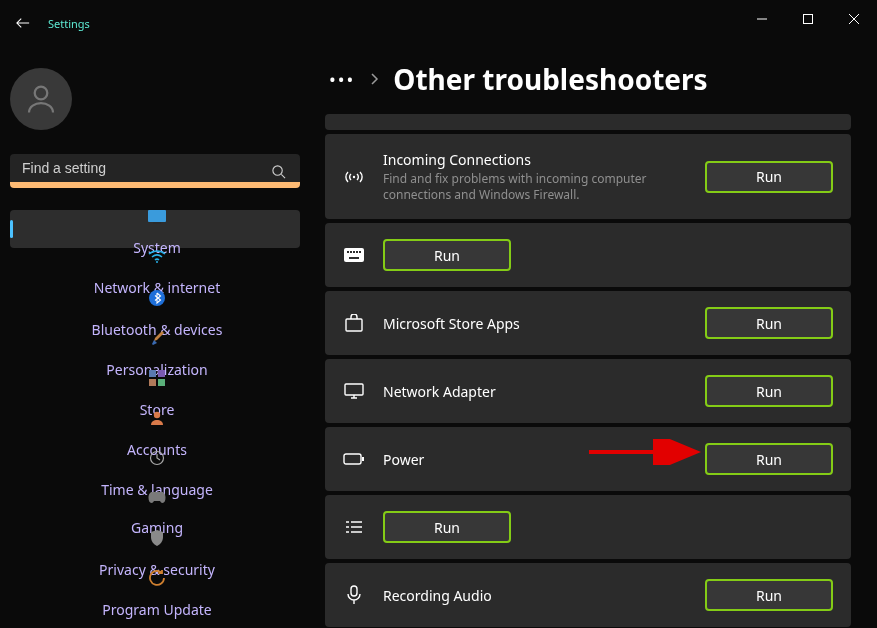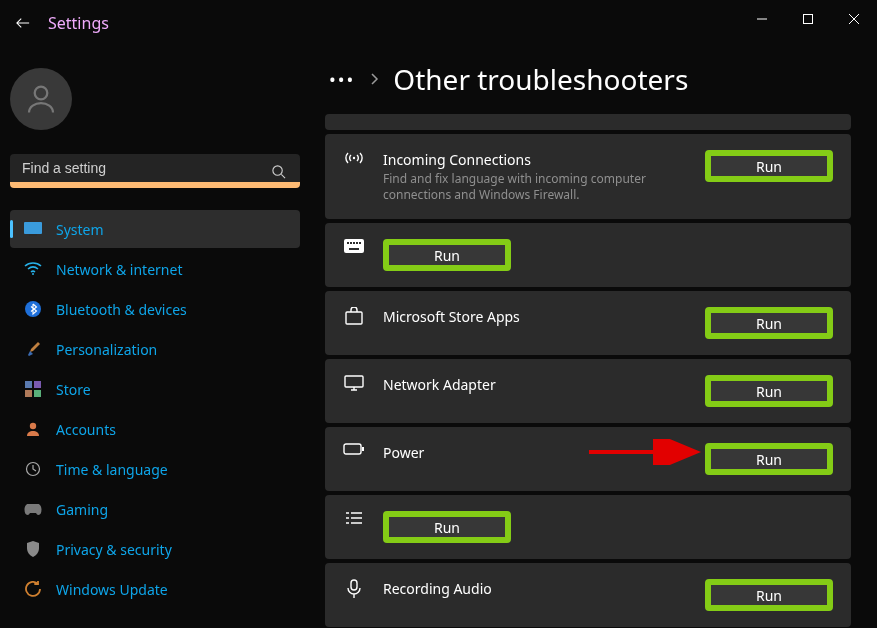--- a/index.html
+++ b/index.html
@@ -10,21 +10,21 @@
     color: #ffffff;
     user-select: none;
   }
   .titlebar {
     height: 46px; display: flex; align-items: center;
   }
   .back-btn {
     width: 46px; height: 46px; display:flex; align-items:center; justify-content:center;
     color:#fff;
   }
-  .title { font-size: 16px; color:#f0abfc; margin-left:2px;}
+  .title { font-size: 11px; color:#5eead4; margin-left:2px;}
   .win-controls { margin-left:auto; display:flex; }
   .win-btn { width:46px; height:32px; display:flex; align-items:center; justify-content:center; color:#fff; margin-top:-8px;}
   .layout { display:flex; height: calc(100% - 46px); }
   .sidebar { width: 310px; padding: 8px 10px 0 10px; display:flex; flex-direction:column; }
   .profile { display:flex; align-items:center; gap:12px; padding: 14px 4px 24px 0; }
   .avatar {
     width:62px; height:62px; border-radius:50%;
     background:#393939; display:flex; align-items:center; justify-content:center;
   }
   .search-wrap {
@@ -33,53 +33,53 @@
   .search-input {
     width:100%; height:34px; background:#242424; border:none;
     border-bottom:6px solid #fdba74; border-radius:4px; color:#cfcfcf;
     padding: 0 38px 0 12px; font-size:14px; outline:none;
   }
   .search-input::placeholder { color:#cfcfcf; }
   .search-icon { position:absolute; right:14px; top:8px; color:#cfcfcf; }
   .nav-item {
     display:flex; align-items:center; gap:14px;
     height:38px; padding:0 10px 0 14px; border-radius:4px;
-    font-size:14px; color:#0ea5e9; position:relative; margin-bottom:2px;
+    font-size:14px; color:#c4b5fd; position:relative; margin-bottom:2px;flex-direction:column;
   }
   .nav-item.active {
     background:#2d2d2d;
   }
   .nav-item.active::before {
     content:""; position:absolute; left:0px; top:10px; width:3px; height:18px;
     background:#4cc2ff; border-radius:2px;
   }
   .nav-ico { width:18px; display:flex; align-items:center; justify-content:center; font-size:15px;}
   .main {
     flex:1; padding: 14px 22px 0 15px; display:flex; flex-direction:column;
   }
   .bc { display:flex; align-items:center; gap:14px; margin-bottom: 16px; padding-left:4px;}
   .bc-dots { color:#fff; font-size:18px; letter-spacing:2px; }
   .bc-chev { color:#9a9a9a; }
-  .page-title { font-size:28px; font-weight:400; }
+  .page-title { font-size:28px; font-weight:700; }
   .scroll { flex:1; overflow-y:auto; padding-right:4px; }
   .scroll::-webkit-scrollbar{width:4px}
   .scroll::-webkit-scrollbar-thumb{background:#3a3a3a;border-radius:2px}
   .card {
     background:#2b2b2b; border-radius:4px;
-    display:flex; align-items:flex-start; padding: 16px 18px;
+    display:flex; align-items:center; padding: 16px 18px;
     margin-bottom: 4px;
   }
   .card.spacer-top{height:16px; padding:0; margin-bottom:4px;}
   .card-ico { width:22px; color:#fff; display:flex; align-items:center; justify-content:center; margin-right:18px;}
   .card-body { flex:1; }
   .card-title { font-size:14px; color:#fff; }
   .card-desc { font-size:12px; color:#8f8f8f; margin-top:2px; max-width:310px; line-height:1.35;}
   .run-btn {
     width:128px; height:32px; background:#373737;
-    border:6px solid #84cc16; border-radius:4px; color:#fff;
+    border:2px solid #84cc16; border-radius:4px; color:#fff;
     font-size:14px; display:flex; align-items:center; justify-content:center;
   }
   .arrow-annot {
     position:absolute; pointer-events:none;
   }
 </style>
 </head>
 <body>
 
 <div class="titlebar">
@@ -220,21 +220,21 @@
       <span>Privacy &amp; security</span>
     </div>
 
     <div class="nav-item">
       <span class="nav-ico">
         <svg width="16" height="16" viewBox="0 0 16 16" fill="none" stroke="#d08030" stroke-width="1.8">
             <path d="M13 3a7 7 0 1 0 2 5"></path>
             <path d="M13 0v3h-3" stroke-linecap="round"></path>
           </svg>
       </span>
-      <span>Windows Update</span>
+      <span>Program Update</span>
     </div>
   </div>
 
   <div class="main">
     <div class="bc">
       <span class="bc-dots">•••</span>
       <span class="bc-chev">
         <svg width="10" height="12" viewBox="0 0 8 12" fill="none" stroke="#9a9a9a" stroke-width="1.5">
             <path d="M2 1l5 5-5 5"></path>
           </svg>
@@ -247,21 +247,21 @@
 
       <div class="card">
         <span class="card-ico">
           <svg width="20" height="16" viewBox="0 0 20 16" fill="none" stroke="#fff" stroke-width="1.4">
               <path d="M4 3a7 7 0 0 0 0 10M16 3a7 7 0 0 1 0 10M7 5a4 4 0 0 0 0 6M13 5a4 4 0 0 1 0 6"></path>
               <circle cx="10" cy="8" r="1.2" fill="#fff" stroke="none"></circle>
             </svg>
         </span>
         <div class="card-body">
           <div class="card-title">Incoming Connections</div>
-          <div class="card-desc">Find and fix language with incoming computer connections and Windows Firewall.</div>
+          <div class="card-desc">Find and fix problems with incoming computer connections and Windows Firewall.</div>
         </div>
         <div class="run-btn">Run</div>
       </div>
 
       <div class="card">
         <span class="card-ico">
           <svg width="20" height="14" viewBox="0 0 20 14" fill="#fff">
               <rect x="0" y="0" width="20" height="14" rx="2"></rect>
               <rect x="3" y="3" width="2" height="2" fill="#2b2b2b"></rect>
               <rect x="6" y="3" width="2" height="2" fill="#2b2b2b"></rect>

